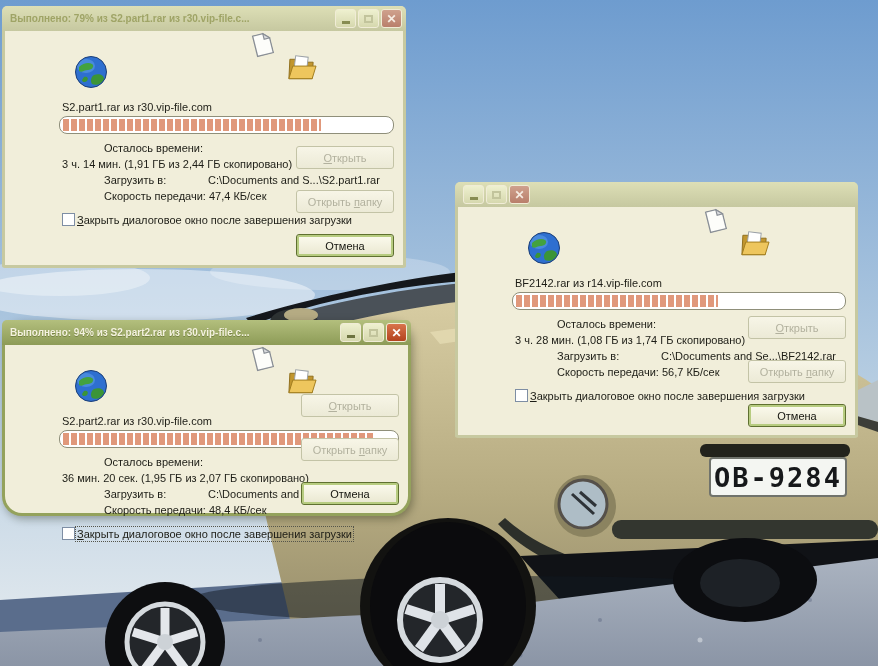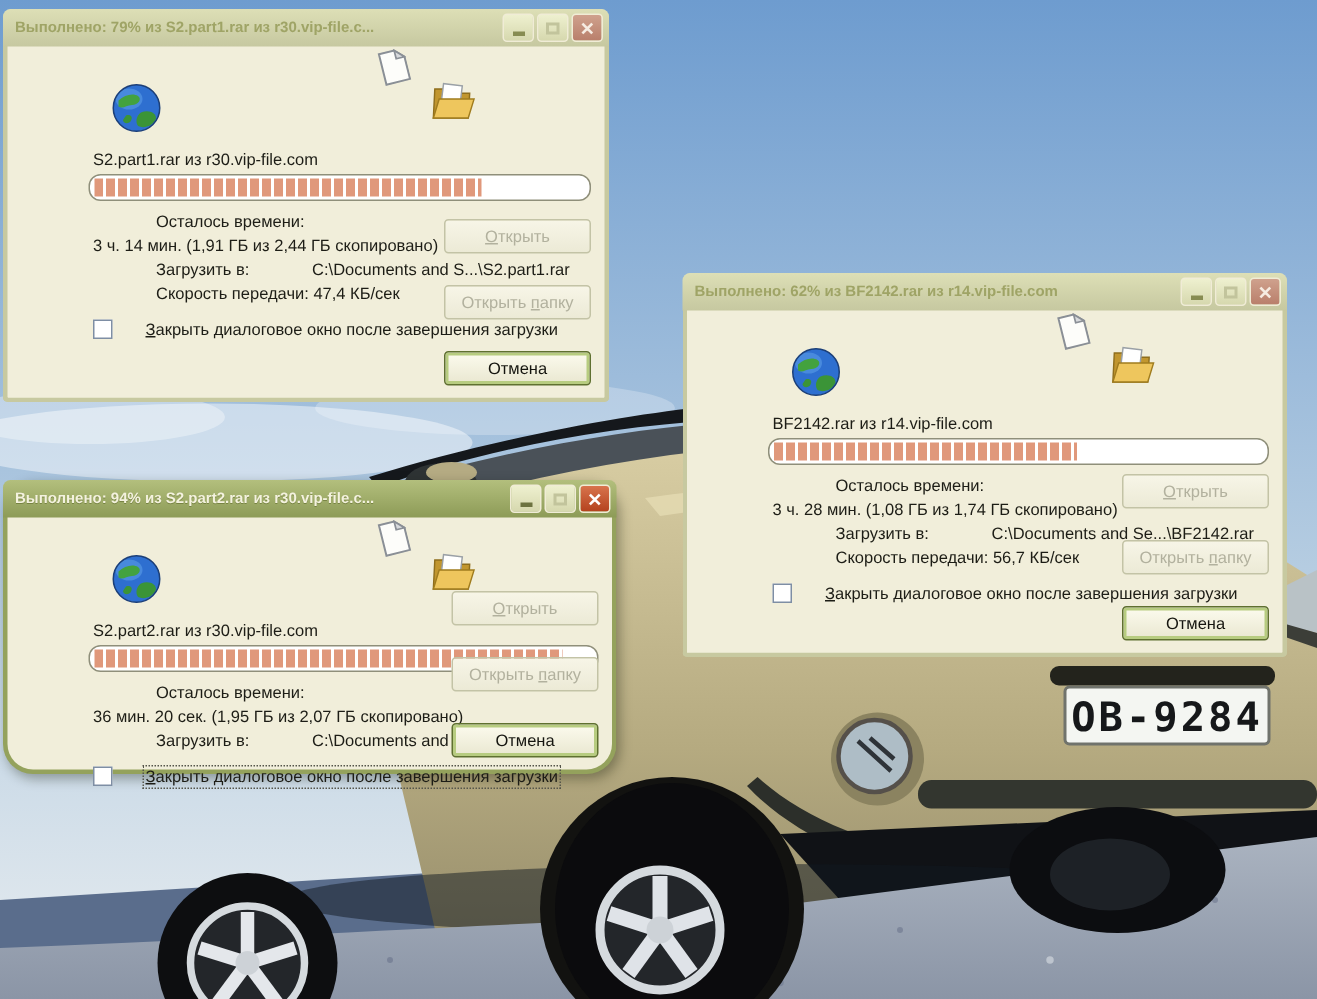--- a/index.html
+++ b/index.html
@@ -35,21 +35,21 @@
   .globe{position:absolute;left:24px;top:24px;width:34px;height:34px;}
   .page{position:absolute;left:203px;top:2px;width:19px;height:23px;transform:rotate(-14deg);}
   .folder{position:absolute;left:236px;top:22px;width:31px;height:30px;}
   .fileline{margin:8px 12px 3px 12px;white-space:nowrap;}
   .progress{height:12px;margin:3px 9px 6px 9px;border:1px solid #8f8f7a;border-radius:8px;
             background:#fff;padding:2px 3px;}
   .pfill{height:100%;background:repeating-linear-gradient(to right,#e0987b 0px,#e0987b 6px,#ffffff 6px,#ffffff 8px);}
   .rows{margin:2px 12px 0 12px;line-height:16px;}
   .lbl{display:inline-block;min-width:101px;margin-left:42px;}
   .val{white-space:nowrap;}
-  .chk{display:flex;align-items:center;gap:22px;margin:9px 0 0 12px;cursor:default;}
+  .chk{display:flex;align-items:center;gap:2px;margin:9px 0 0 12px;cursor:default;}
   .chkbox{width:13px;height:13px;background:#fff;border:1px solid #7e8ea4;box-sizing:border-box;flex:none;}
   .chktext u,.chktext span{color:#1d1d16;}
   .chk[data-focused="true"] .chktext{outline:1px dotted #55554a;outline-offset:1px;}
   .btnrow{position:absolute;right:9px;bottom:8px;display:flex;gap:21px;flex-direction:column;}
   .xpbtn{height:23px;min-width:72px;padding:0 10px;font-family:"Liberation Sans",sans-serif;
          font-size:11px;border-radius:3px;border:1px solid #c3c3a6;
          background:linear-gradient(#f7f5e7,#ecead6);color:#b2b19e;}
   .xpbtn u{text-decoration:underline;}
   .xpbtn.default{border:1px solid #5f7030;box-shadow:inset 0 0 0 2px #b7cc80;
          background:linear-gradient(#fcfbee,#e9e7d0);color:#15150f;min-width:74px;}
@@ -215,21 +215,20 @@
         </div>
         <div class="btnrow">
           <button class="xpbtn"><u>О</u><span>ткрыть</span></button>
           <button class="xpbtn" style="min-width:98px"><span>Открыть </span><u>п</u><span>апку</span></button>
           <button class="xpbtn default"><span>Отмена</span></button>
         </div>
       </div>
     </div>
       <div class="dialog dlg-1" data-state="inactive">
       <div class="titlebar">
-        <span class="title">Выполнено: 62% из BF2142.rar из r14.vip-file.com</span>
         <span class="winbtns">
           <span class="wbtn min">
               <i></i>
             </span>
           <span class="wbtn max">
               <i></i>
             </span>
           <span class="wbtn close">
               <i>✕</i>
             </span>
@@ -325,20 +324,24 @@
         </div>
         <div class="rows">
           <div>
             <span class="lbl">Осталось времени:</span>
             <span class="val">36 мин. 20 сек. (1,95 ГБ из 2,07 ГБ скопировано)</span>
           </div>
           <div>
             <span class="lbl">Загрузить в:</span>
             <span class="val">C:\Documents and S...\S2.part2.rar</span>
           </div>
+          <div>
+            <span class="lbl">Скорость передачи:</span>
+            <span class="val">48,4 КБ/сек</span>
+          </div>
         </div>
         <div class="chk" data-focused="true">
           <span class="chkbox"></span>
           <span class="chktext"><u>З</u><span>акрыть диалоговое окно после завершения загрузки</span></span>
         </div>
         <div class="btnrow">
           <button class="xpbtn"><u>О</u><span>ткрыть</span></button>
           <button class="xpbtn" style="min-width:98px"><span>Открыть </span><u>п</u><span>апку</span></button>
           <button class="xpbtn default"><span>Отмена</span></button>
         </div>

